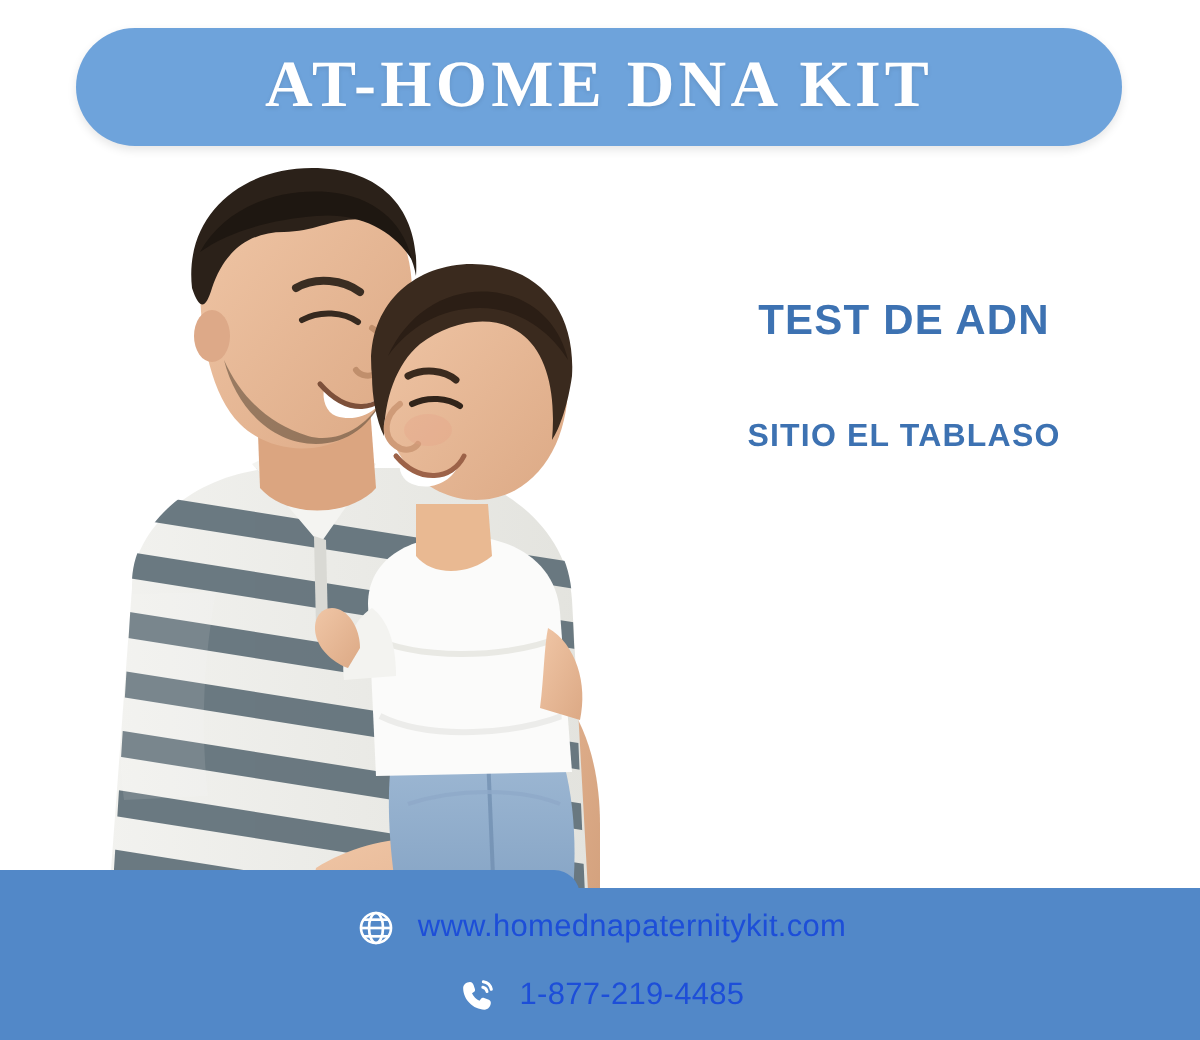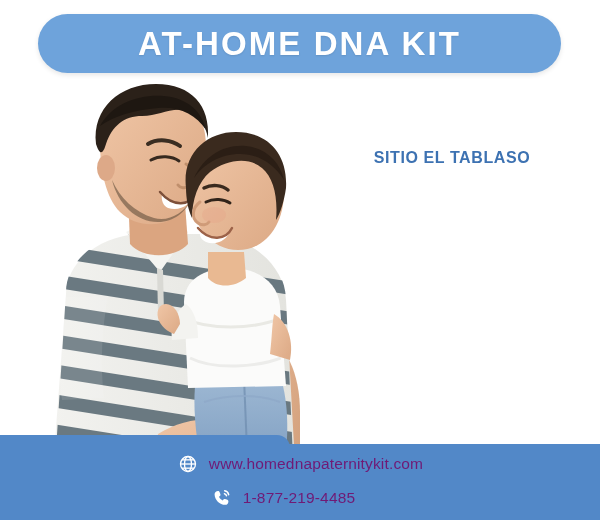--- a/index.html
+++ b/index.html
@@ -27,20 +27,21 @@
     box-shadow:0 2px 5px rgba(0,0,0,0.10);
   }
   .title-banner .title-text{
     color:#ffffff;
     font-size:33px;
     font-weight:bold;
     letter-spacing:2.1px;
     line-height:1;
     white-space:nowrap;
     text-shadow:0 1px 2px rgba(0,0,0,0.10);
+    font-family:Liberation Serif, serif;
   }
 
   
   .photo-wrap{
     position:absolute;
     left:8px;top:82px;
     width:330px;height:400px;
     overflow:hidden;
   }
   .photo-svg{display:block;width:330px;height:400px;}
@@ -82,35 +83,35 @@
     position:absolute;
     left:0;top:444px;
     width:600px;height:76px;
     color:#ffffff;
   }
   .f-row{
     display:flex;align-items:center;justify-content:center;
     width:100%;
   }
   .f-row.row1{height:34px;padding-top:3px;}
-  .f-row.row2{height:34px;}
+  .f-row.row2{height:34px;flex-direction:column;}
   .f-item{
     display:flex;align-items:center;
     white-space:nowrap;
   }
   .f-item .f-ico{
     display:inline-flex;align-items:center;justify-content:center;
     width:22px;height:22px;
     margin-right:10px;
     flex:0 0 auto;
   }
   .f-item .f-txt{
     font-size:15.5px;
     letter-spacing:.15px;
-    color:#701a75;
+    color:#1d4ed8;
   }
   .f-gap{width:34px;flex:0 0 auto;}
   .f-ico svg{display:block;}
 </style>
 </head>
 <body>
 
 <div class="poster">
 
   <div class="title-banner">
@@ -220,20 +221,21 @@
       <path d="M192 120 C184 126 183 136 190 141 C194 144 199 143 201 140" stroke="#cf9b78" stroke-width="3" fill="none" stroke-linecap="round"></path>
 
       <path d="M192 148 C202 158 216 157 222 148 C220 158 208 164 198 160 C193 158 191 153 192 148 Z" fill="#ffffff"></path>
       <path d="M190 146 C202 160 218 158 224 146" stroke="#9c6248" stroke-width="2.5" fill="none" stroke-linecap="round"></path>
 
       <ellipse cx="206" cy="133" rx="12" ry="8" fill="#e79d84" opacity="0.28"></ellipse>
     </svg>
   </div>
 
   <div class="headline-block">
+    <div class="hl l1">TEST DE ADN</div>
     <div class="hl l3">SITIO EL TABLASO</div>
   </div>
 
   <div class="footer-step"></div>
   <div class="footer"></div>
   <div class="footer-inner">
 
     <div class="f-row row1">
       <div class="f-item">
         <span class="f-ico">

